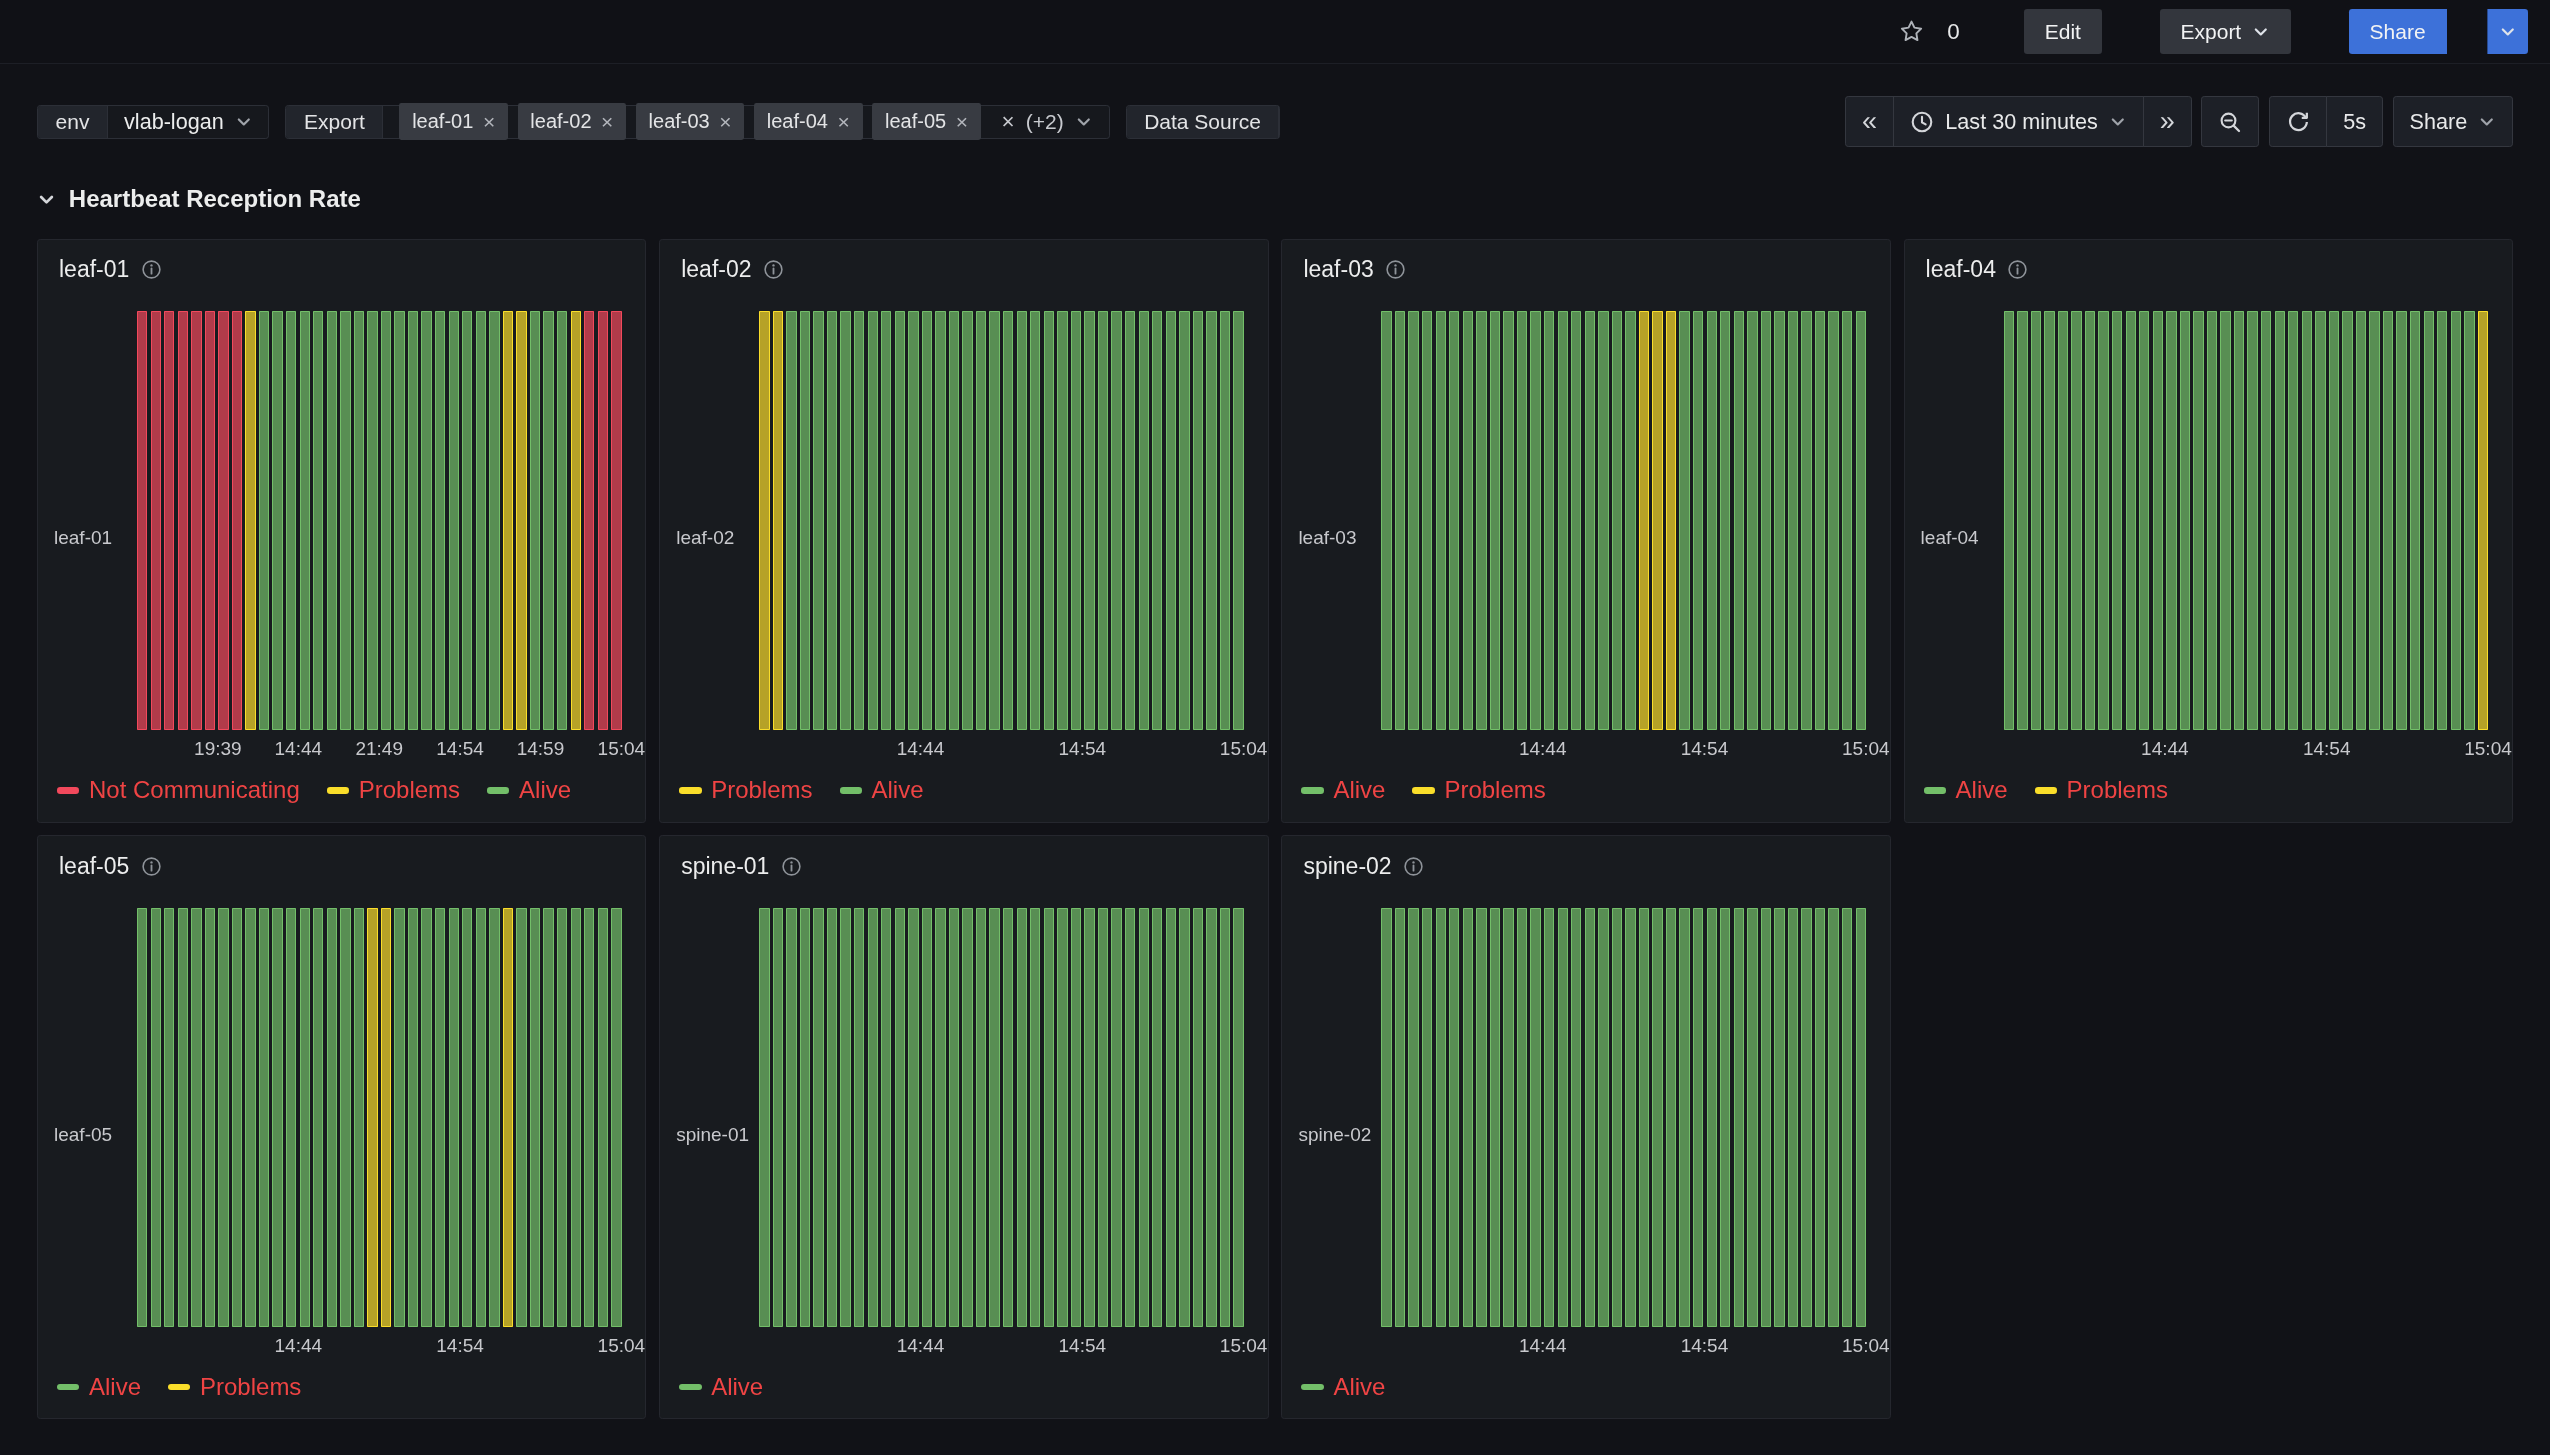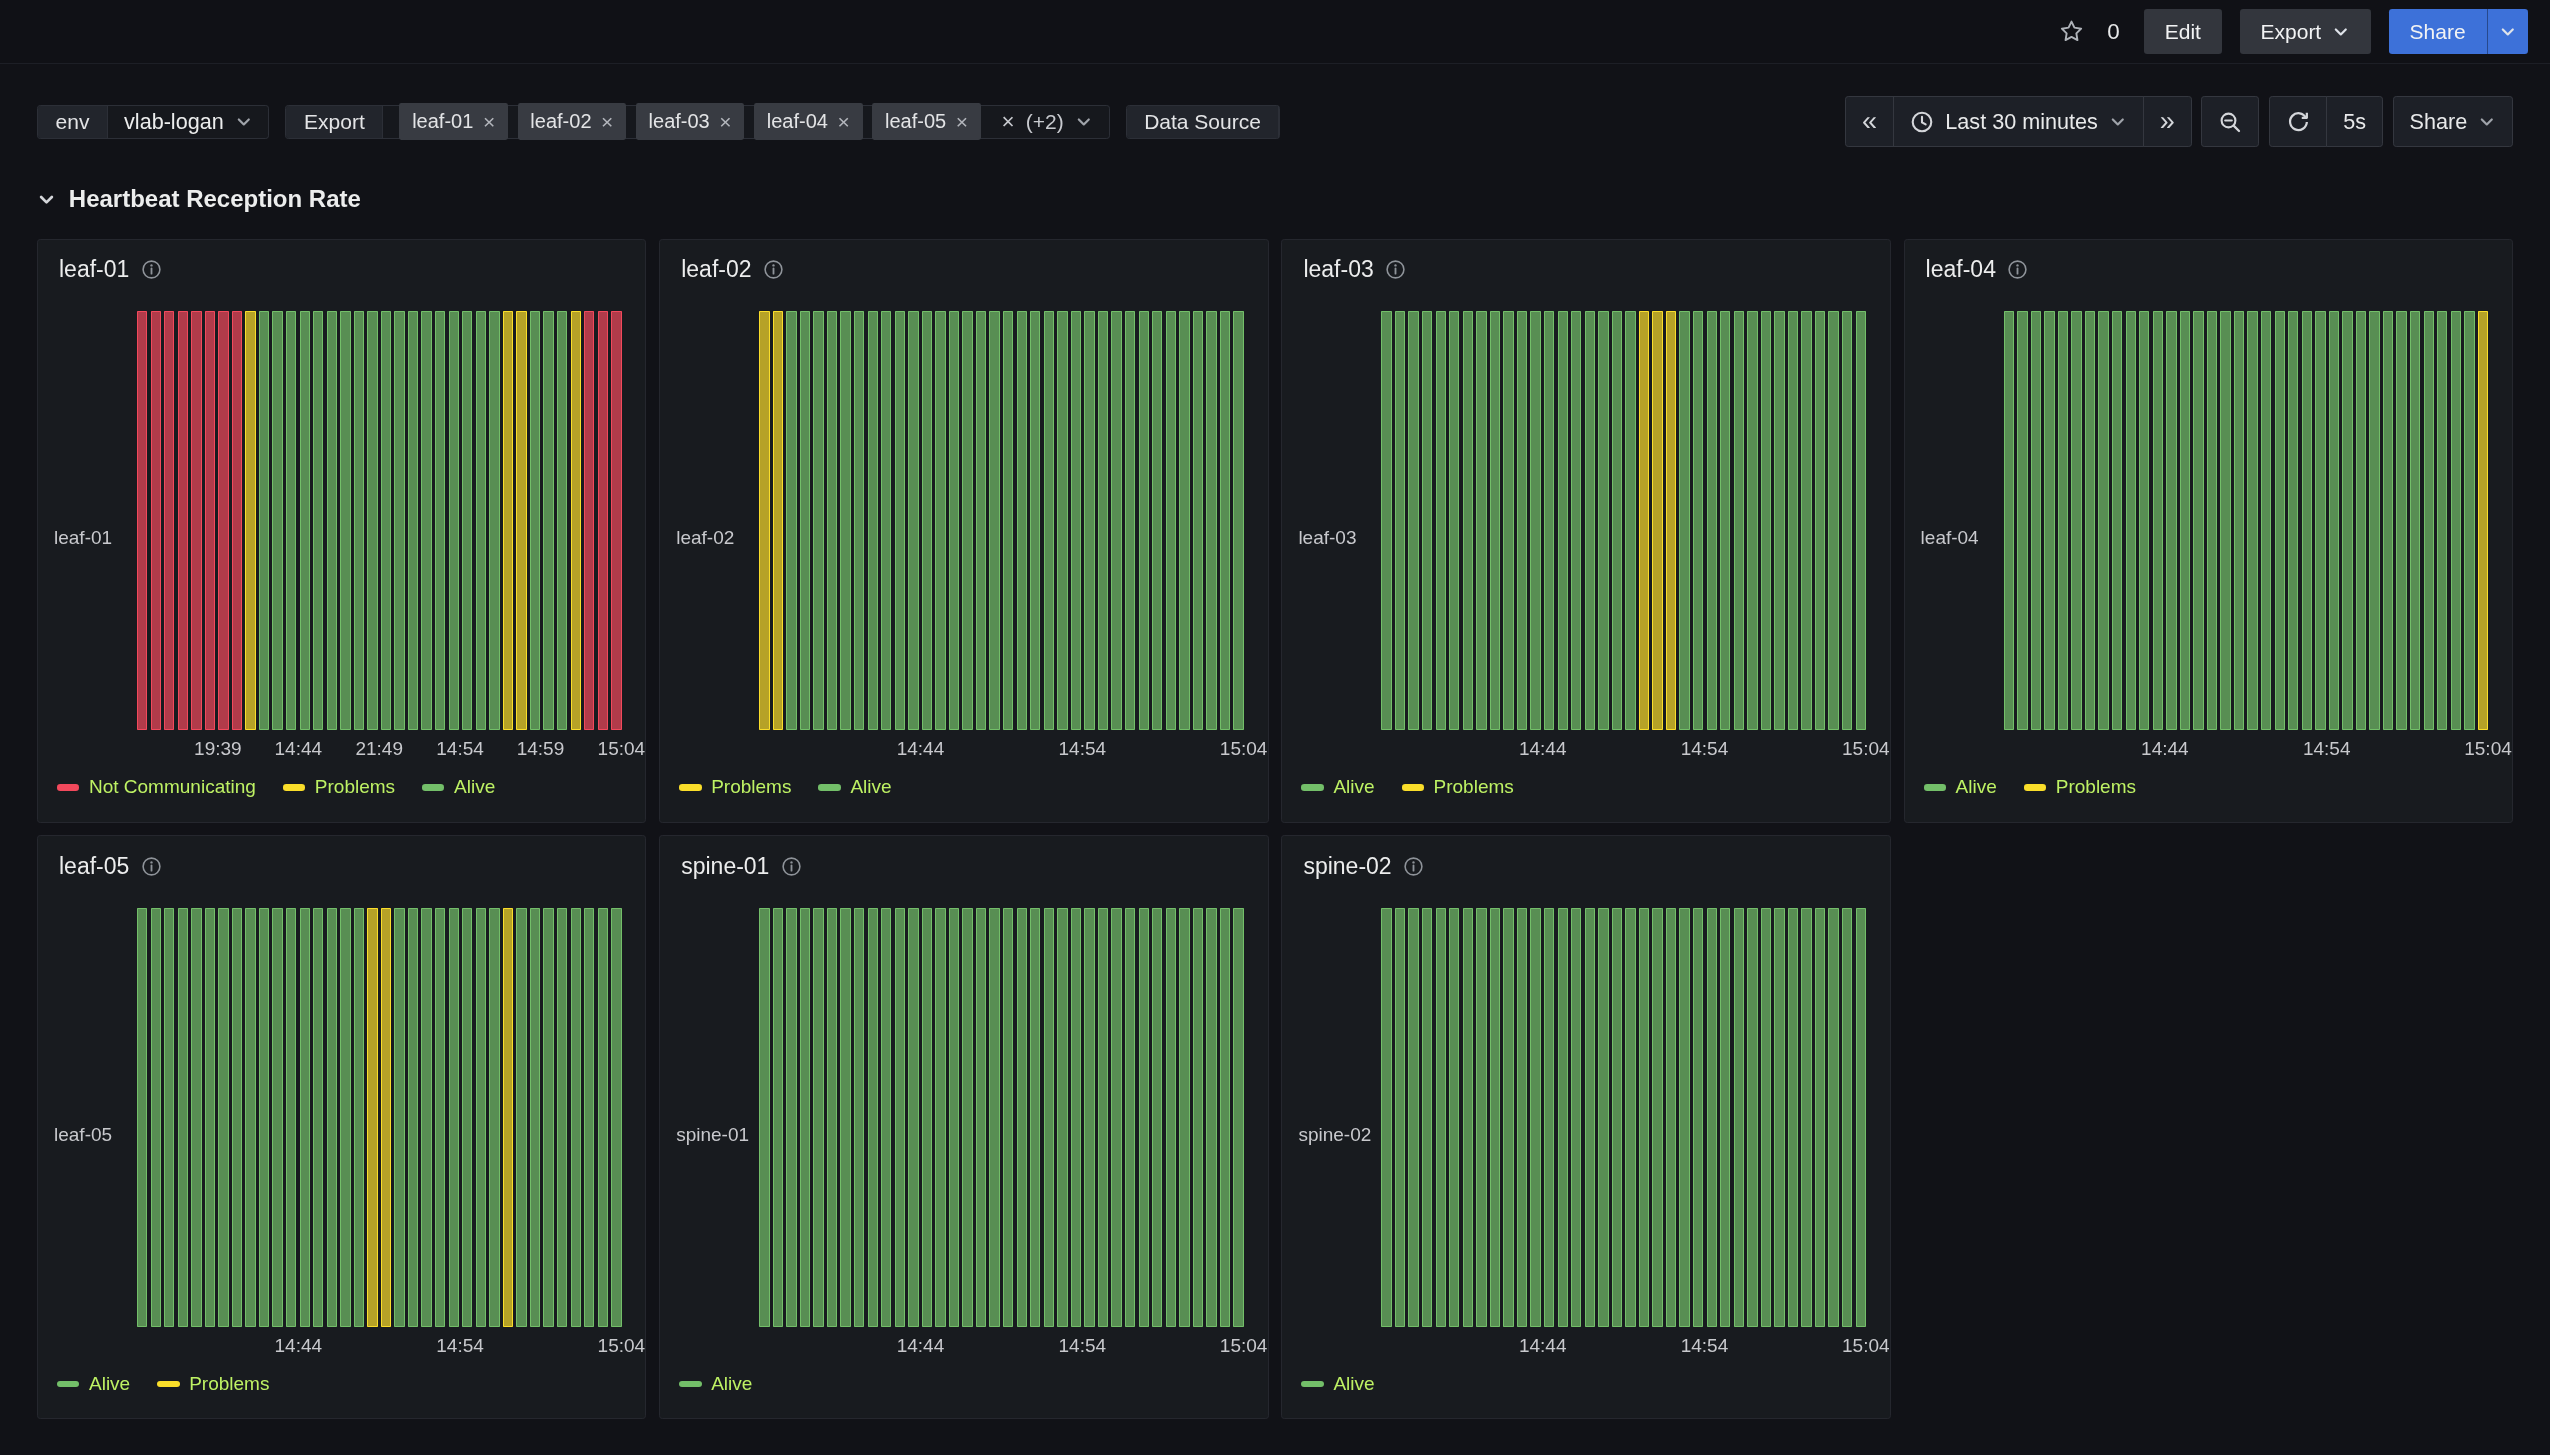--- a/index.html
+++ b/index.html
@@ -16,21 +16,21 @@
     height: 64px; display: flex; align-items: center; justify-content: flex-end;
     gap: 17.6px; padding: 0 22.4px; background: #101116;
     border-bottom: 0.8px solid #1d1f26;
   }
   .icon-btn { background: none; border: none; color: #aeb2b8; display: flex; align-items: center; padding: 4.8px; cursor: pointer; }
   .star-count { color: #e8e9ea; font-size: 22.4px; margin-right: 6.4px; }
   .btn {
     height: 45px; display: inline-flex; align-items: center; gap: 11.2px;
     padding: 0 21px; border-radius: 3.2px; border: none;
     background: #33363d; color: #f2f3f4; font-size: 21px;
-    font-family: inherit; cursor: pointer;
+    font-family: inherit; cursor: pointer; margin-left: 40px;
   }
   .share-group { display: flex; }
   .btn-primary { background: #3d71d9; }
   .share-main { border-radius: 3.2px 0 0 3.2px; }
   .share-caret { border-radius: 0 3.2px 3.2px 0; padding: 0 11.2px; border-left: 0.8px solid rgba(0,0,0,0.35); }
   .btn .chev { color: #dfe3ea; }
 
   
   .filter-bar { display: flex; align-items: center; justify-content: space-between; padding: 32px 37px 0; }
   .filter-left { display: flex; align-items: center; gap: 16px; }
@@ -70,21 +70,21 @@
   .chart-row { display: flex; margin-top: 22.4px; padding: 0 24px 0 16px; }
   .y-label { width: 83px; flex: none; display: flex; align-items: center; color: #c8c9cd; font-size: 19px; }
   .bars-wrap { flex: 1; position: relative; }
   .bars { display: flex; gap: 3.2px; height: 419px; align-items: stretch; cursor: crosshair; }
   .bar { flex: 1; border: 1.6px solid; border-radius: 0.8px; }
   .x-axis { position: relative; height: 35px; }
   .x-tick { position: absolute; top: 8px; transform: translateX(-50%); font-size: 19px; color: #c8c9cd; white-space: nowrap; }
   .legend { display: flex; align-items: center; gap: 27px; padding: 11.2px 0 0 19px; }
   .legend-item { display: flex; align-items: center; gap: 9.6px; cursor: pointer; }
   .legend-swatch { width: 22.4px; height: 6.4px; border-radius: 3.2px; flex: none; }
-  .legend-label { font-size: 19px; color: #bef264; }
+  .legend-label { font-size: 24px; color: #ef4444; }
 </style>
 </head>
 <body>
 
 <header class="topbar">
   <button class="icon-btn">
     <svg width="27" height="27" viewBox="0 0 24 24">
       <path d="M12 3.2l2.6 5.4 6 .9-4.3 4.2 1 5.9-5.3-2.8-5.3 2.8 1-5.9L3.4 9.5l6-.9z" fill="none" stroke="currentColor" stroke-width="1.7" stroke-linejoin="round"></path>
     </svg>
   </button>

